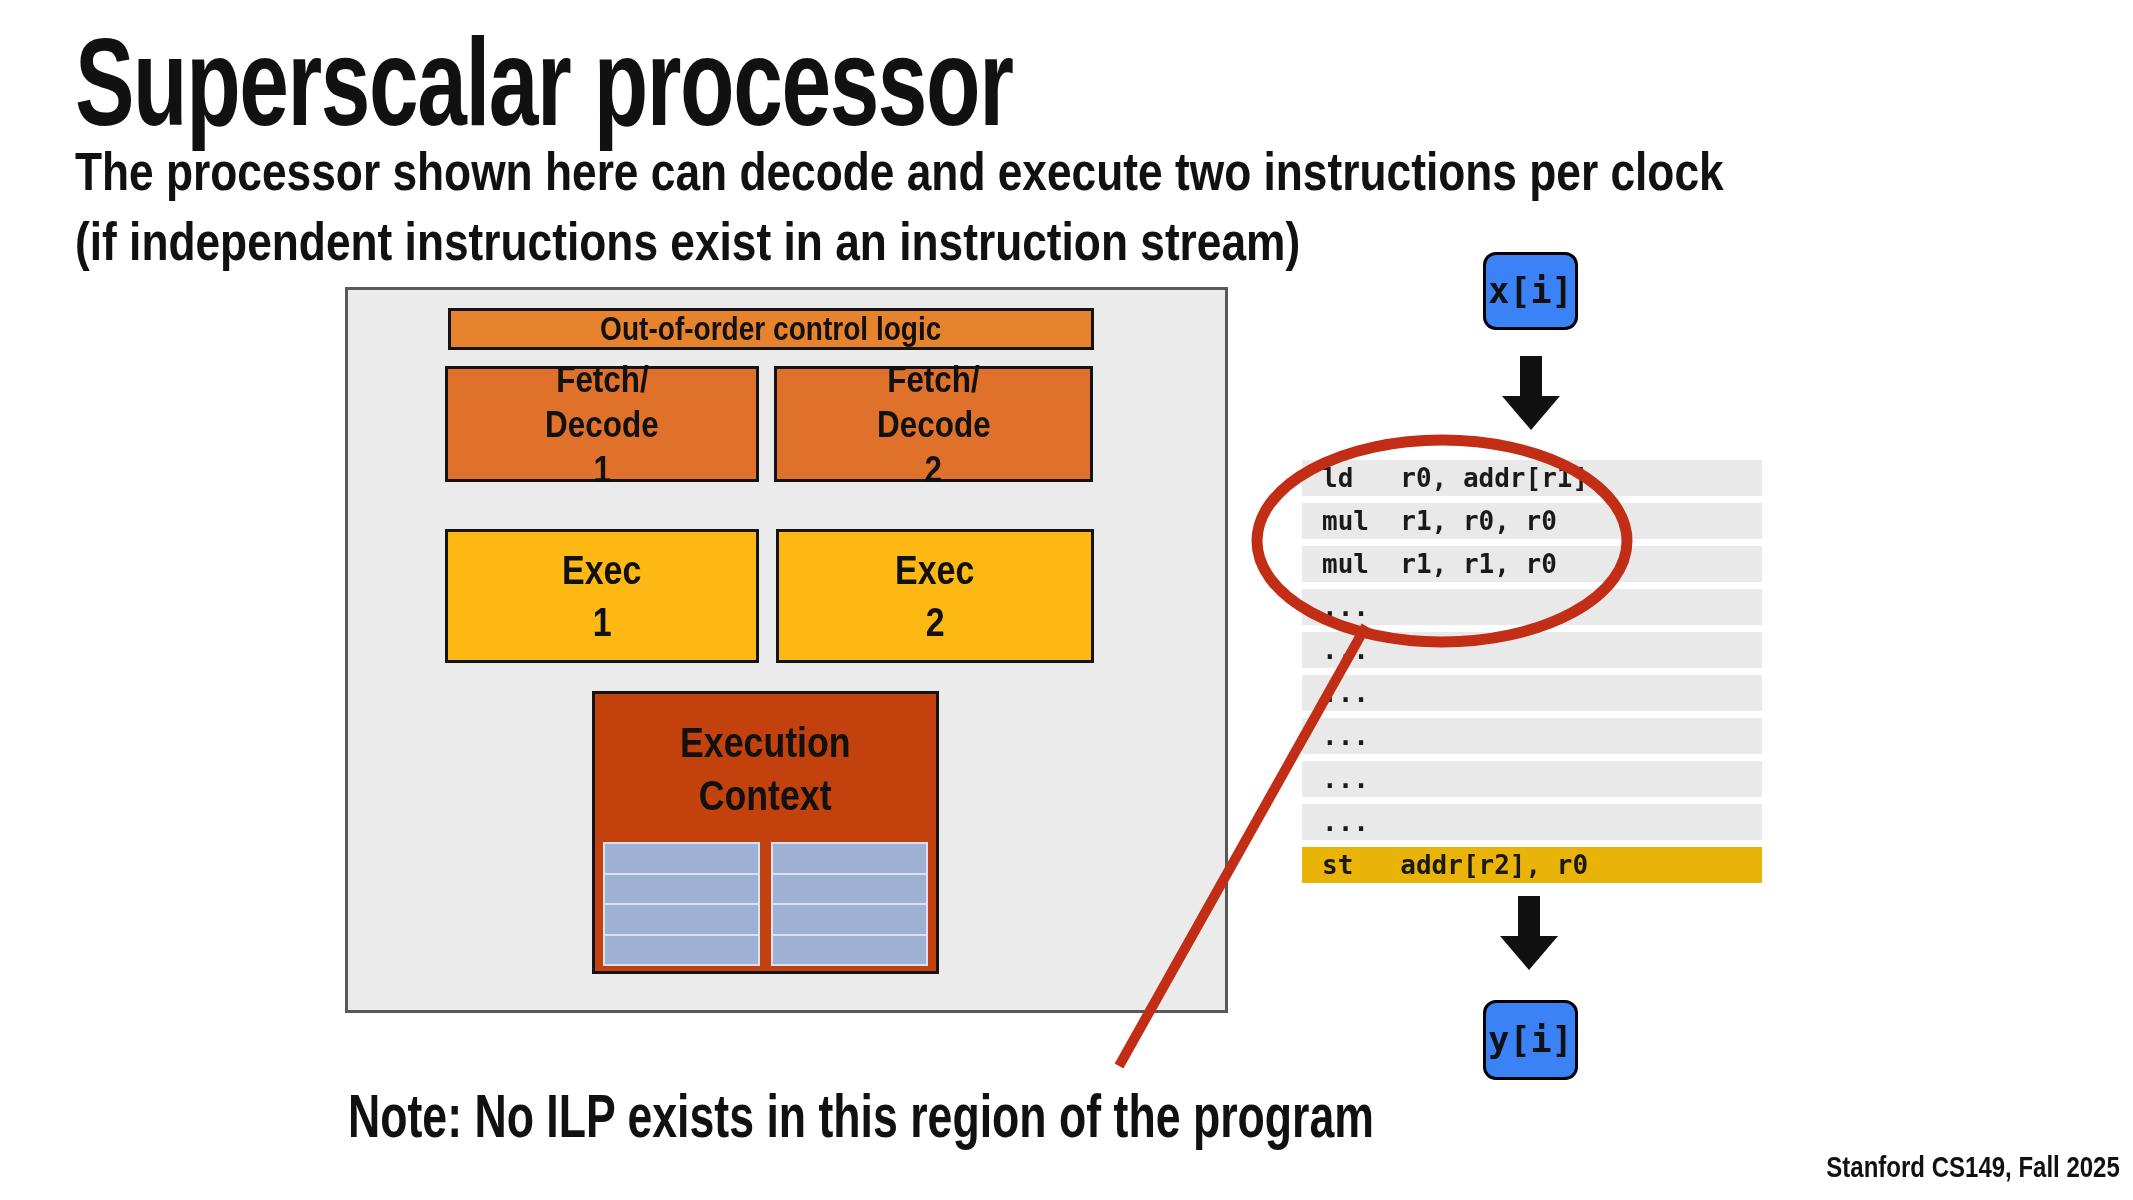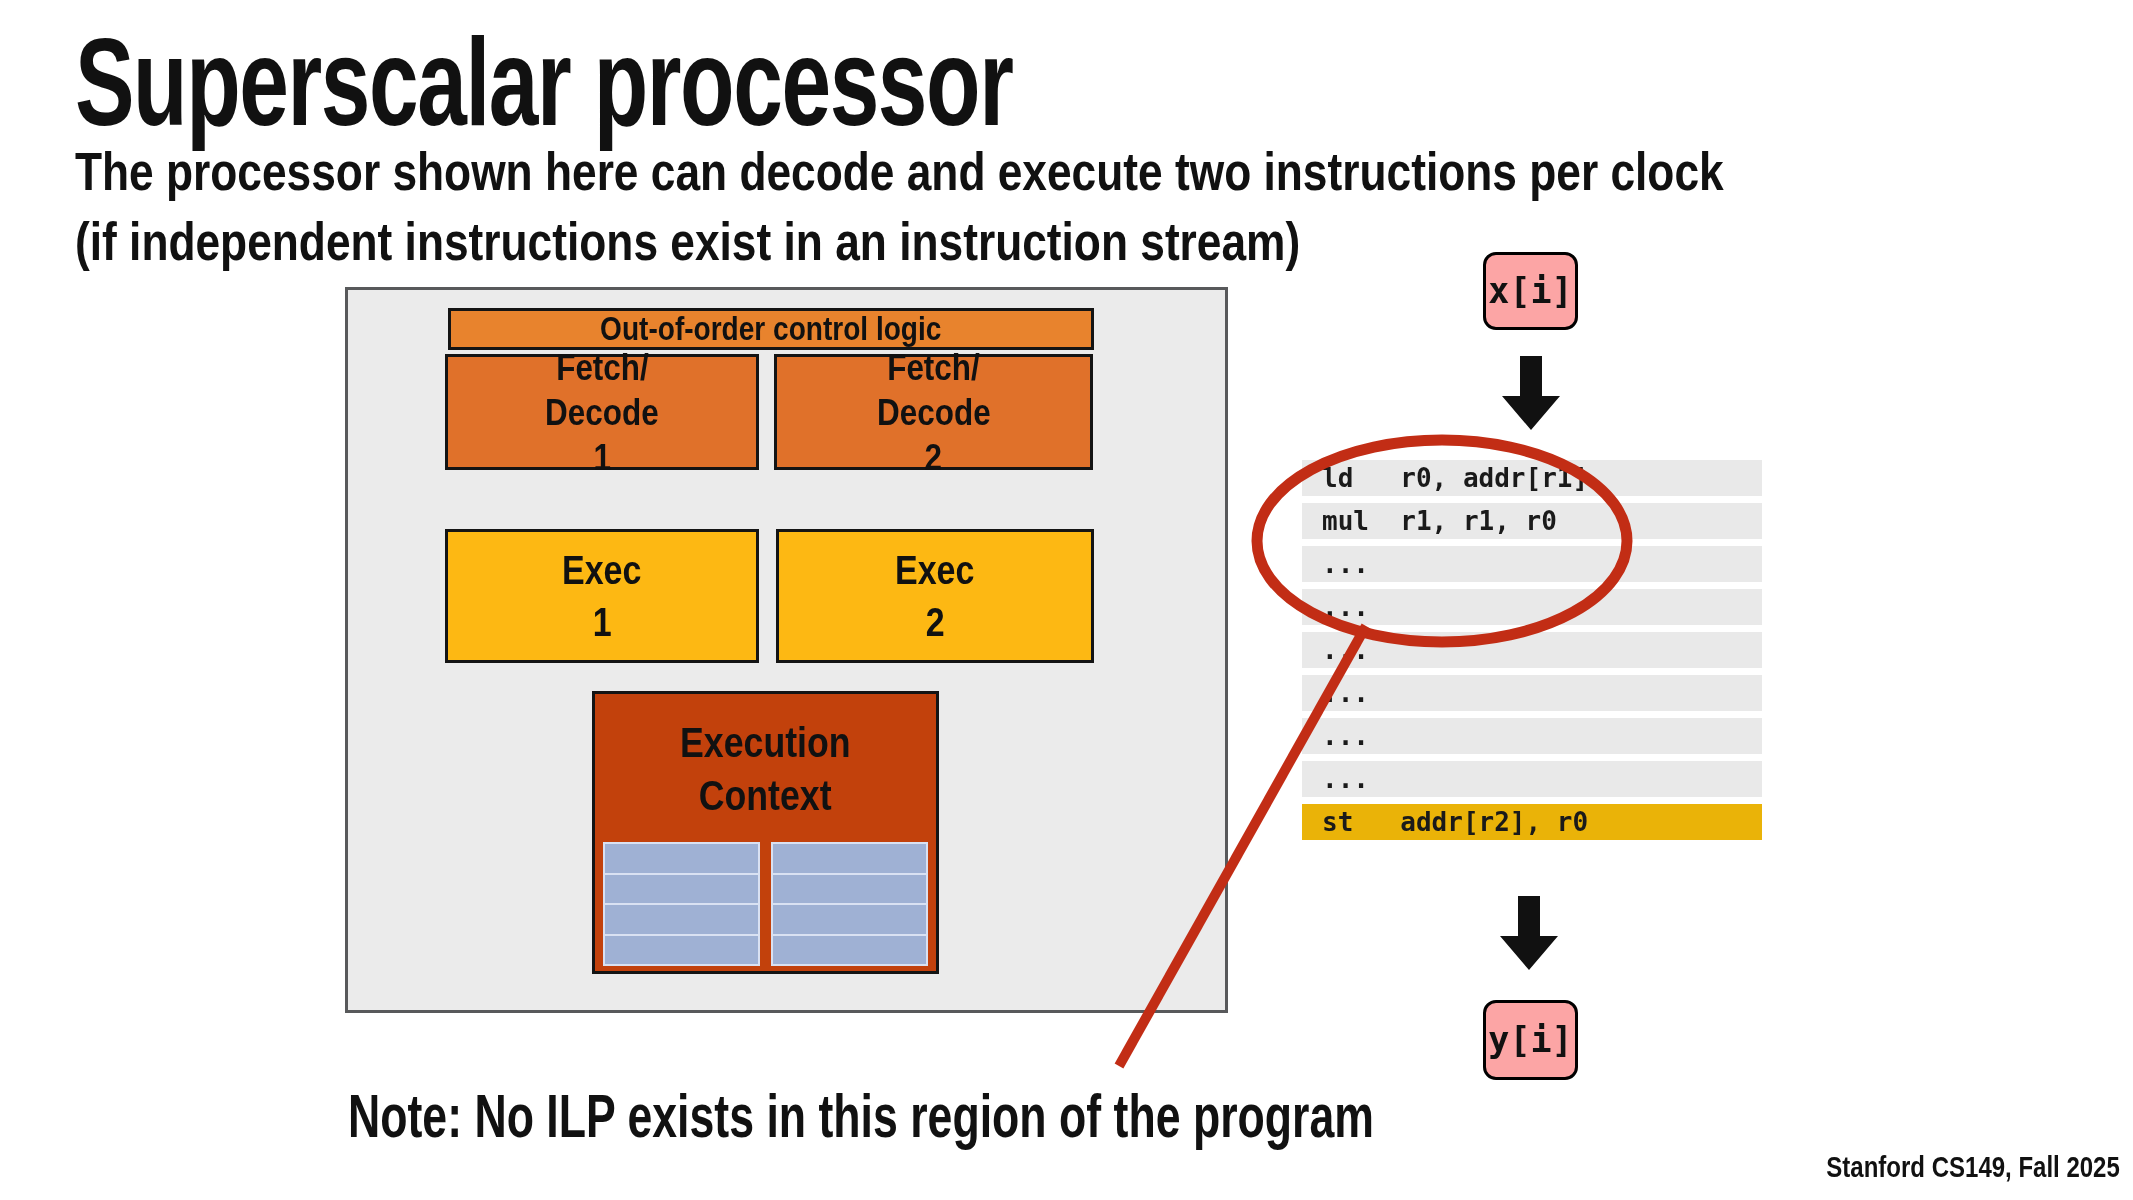--- a/index.html
+++ b/index.html
@@ -15,34 +15,34 @@
   .subtitle .cond{transform:scaleX(0.82);}
 
   
   .chip{left:345px;top:287px;width:883px;height:726px;background:#EBEBEB;
         border:3px solid #58595B;box-sizing:border-box;}
   .unit{position:absolute;box-sizing:border-box;border:3px solid #141414;
         display:flex;flex-direction:column;align-items:center;justify-content:center;
         text-align:center;font-weight:700;}
   .unit .cond{transform-origin:50% 50%;transform:scaleX(0.85);}
   .ooo{left:100px;top:18px;width:646px;height:42px;background:#E8832D;font-size:33px;}
-  .fd{width:314px;height:116px;background:#E0712A;font-size:37px;line-height:45px;top:64px;}
+  .fd{width:314px;height:116px;background:#E0712A;font-size:37px;line-height:45px;top:76px;}
   .fd1{left:97px;} .fd2{left:426px;width:319px;}
   .ex{width:314px;height:134px;background:#FDB813;font-size:40px;line-height:52px;top:239px;}
   .ex1{left:97px;} .ex2{left:428px;width:318px;}
   .ec{left:244px;top:401px;width:347px;height:283px;background:#8794AE;font-size:42px;
       line-height:53px;justify-content:flex-start;padding-top:22px;}
   .reggrid{position:absolute;left:8px;top:148px;width:325px;height:124px;
            display:flex;gap:11px;}
   .regcol{flex:1;display:flex;flex-direction:column;}
   .regcell{flex:1;background:#9FB1D4;border:2px solid #D9E1F2;margin-top:-2px;}
   .regcell:first-child{margin-top:0;}
 
   
-  .iobox{width:95px;height:78px;background:#fca5a5;border:3px solid #000;border-radius:13px;
+  .iobox{width:95px;height:78px;background:#3b82f6;border:3px solid #000;border-radius:13px;
          box-sizing:border-box;display:flex;align-items:center;justify-content:center;
          font-family:"DejaVu Sans Mono",monospace;font-weight:700;font-size:35px;}
   .xibox{left:1483px;top:252px;} .yibox{left:1483px;top:1000px;height:80px;}
   .arrow1{left:1499px;top:356px;} .arrow2{left:1497px;top:896px;}
   .ilist{left:1302px;top:460px;width:460px;}
   .irow{height:36px;margin-bottom:7px;background:#E9E9E9;white-space:pre;
         font-family:"DejaVu Sans Mono",monospace;font-weight:700;font-size:26px;
         line-height:36px;padding-left:20px;box-sizing:border-box;color:#1a1a1a;}
 
   
@@ -107,20 +107,21 @@
 
 <div class="abs iobox xibox">
   <span>x[i]</span>
 </div>
 <svg class="abs arrow1" width="64" height="74" viewBox="0 0 64 74">
   <polygon points="21,0 43,0 43,40 61,40 32,74 3,40 21,40" fill="#111111"></polygon>
 </svg>
 
 <div class="abs ilist">
     <div class="irow" style="background-color: rgb(233, 233, 233);">ld   r0, addr[r1]</div>
+    <div class="irow" style="background-color: rgb(233, 233, 233);">mul  r1, r0, r0</div>
     <div class="irow" style="background-color: rgb(233, 233, 233);">mul  r1, r1, r0</div>
     <div class="irow" style="background-color: rgb(233, 233, 233);">...</div>
     <div class="irow" style="background-color: rgb(233, 233, 233);">...</div>
     <div class="irow" style="background-color: rgb(233, 233, 233);">...</div>
     <div class="irow" style="background-color: rgb(233, 233, 233);">...</div>
     <div class="irow" style="background-color: rgb(233, 233, 233);">...</div>
     <div class="irow" style="background-color: rgb(233, 233, 233);">...</div>
     <div class="irow" style="background-color: #eab308;">st   addr[r2], r0</div>
   </div>
 

